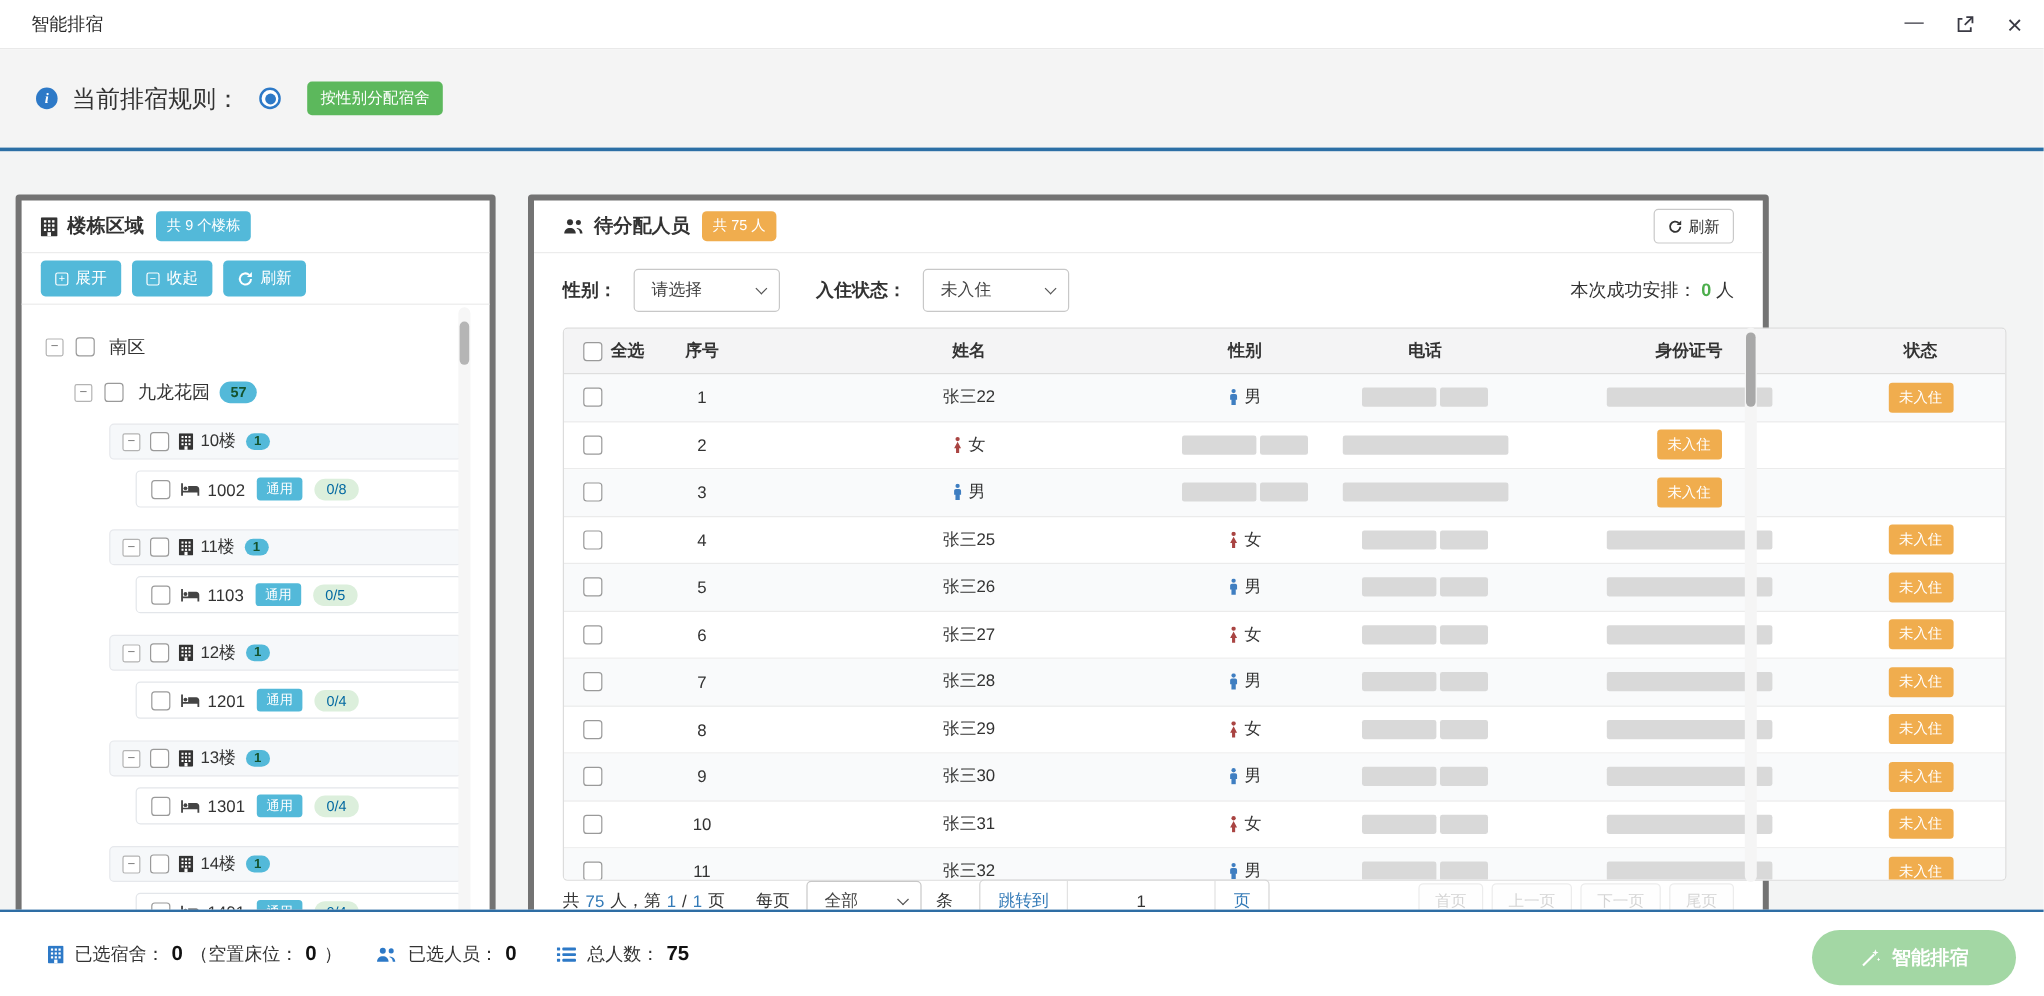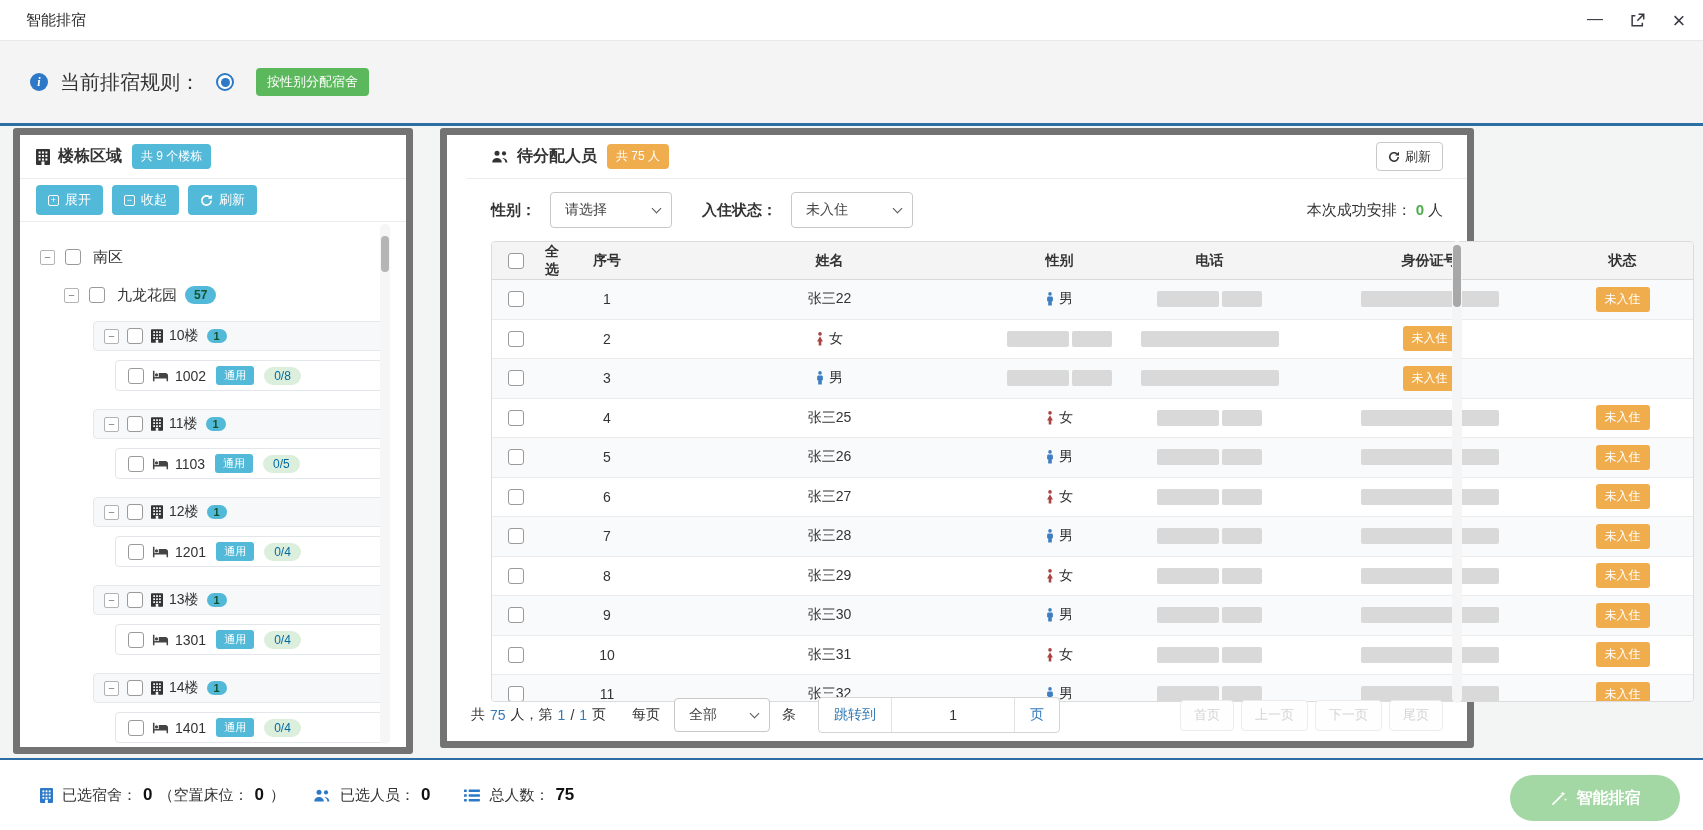--- a/index.html
+++ b/index.html
@@ -26,23 +26,23 @@
   .radio { margin-left:16px; width:18px; height:18px; border:2px solid #2d79c7; border-radius:50%;
     background:#fff; display:inline-flex; align-items:center; justify-content:center; }
   .radio .dot { width:9px; height:9px; border-radius:50%; background:#2d79c7; }
   .rule-badge { margin-left:22px; background:#5cb85c; color:#fff; font-size:13px;
     padding:5px 11px; border-radius:4px; }
 
   
   .main { position:absolute; top:123px; left:0; width:1703px; height:635px; background:#f3f4f4;
     border-top:3px solid #2c6fa5; }
 
-  .panel { position:absolute; background:#fff; border:7px solid #737373; border-radius:3px; }
+  .panel { position:absolute; background:#fff; border:5px solid #737373; border-radius:3px;margin-top:34px; }
   .left-panel { left:13px; top:2px; width:400px; height:626px; }
-  .right-panel { left:440px; top:2px; width:1034px; height:620px;padding-left:20px; }
+  .right-panel { left:440px; top:2px; width:1034px; height:620px; }
 
   .panel-header { height:44px; display:flex; align-items:center; padding:0 16px;
     border-bottom:1px solid #ececec; }
   .panel-title { font-size:16px; font-weight:bold; color:#333; margin-left:8px; }
   .count-badge-blue { margin-left:10px; background:#53b9d9; color:#fff; font-size:12px;
     padding:4px 9px; border-radius:4px; }
   .count-badge-orange { margin-left:10px; background:#f0ad4e; color:#fff; font-size:12px;
     padding:4px 9px; border-radius:4px; }
 
   
@@ -104,21 +104,21 @@
   .filter-gap { width:30px; }
   .success-info { margin-left:auto; font-size:15px; color:#333; }
   .success-num { color:#4cae4c; font-weight:bold; padding:0 4px; }
 
   
   .table-wrap { margin:0 24px; width:1203px; height:461px; border:1px solid #dcdcdc; border-radius:4px;
     overflow:hidden; background:#fff; }
   .t-grid { display:grid; grid-template-columns:70px 90px 355px 105px 195px 245px 1fr; align-items:center; }
   .t-head { height:38px; background:#f4f4f5; border-bottom:1px solid #d9d9d9; font-weight:bold; font-size:14px; }
   .t-cell { display:flex; align-items:center; justify-content:center; }
-  .t-cell.first { justify-content:flex-start; padding-left:16px; gap:21px; }
+  .t-cell.first { justify-content:flex-start; padding-left:16px; gap:7px; }
   .t-row { height:39.5px; border-bottom:1px solid #ebebeb; font-size:14px; cursor:pointer; }
   .t-row:nth-child(odd) { background:#f9fafb; }
   .gender-icon { display:inline-flex; margin-right:5px; }
   .gender-icon svg { display:none; }
   .gender-icon.male { color:#3f7ec1; } .gender-icon.male svg.m { display:inline; }
   .gender-icon.female { color:#a94442; } .gender-icon.female svg.f { display:inline; }
   .redact { background:#d9d9d9; height:16px; border-radius:2px; display:inline-block; }
   .redact.p1 { width:62px; margin-right:3px; } .redact.p2 { width:40px; }
   .redact.idw { width:138px; }
   .status-badge { background:#f0ad4e; color:#fff; font-size:12px; padding:4px 9px; border-radius:3px; }

